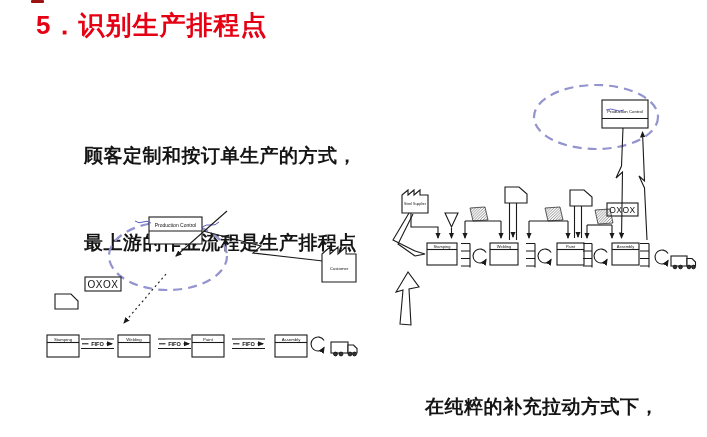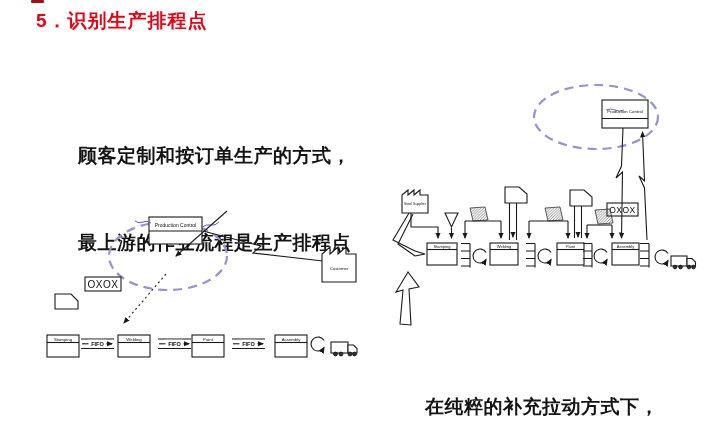--- a/index.html
+++ b/index.html
@@ -6,28 +6,28 @@
   .slide {
     position:relative; width:707px; height:437px; background:#ffffff;
     font-family:"Liberation Sans","DejaVu Sans",sans-serif; overflow:hidden;
   }
   .top-fragment {
     position:absolute; left:31px; top:0; width:13px; height:3px;
     background:#9c1313; border-radius:1px;
   }
   .title {
     position:absolute; left:36px; top:8px;
-    font-size:19px; font-weight:bold; color:#e60014; letter-spacing:1px;
+    font-size:26px; font-weight:bold; color:#e60014; letter-spacing:1px;
     white-space:pre;
   }
   .caption {
     position:absolute; color:#151515; font-size:19px; font-weight:600;
     line-height:29px; letter-spacing:0.5px; white-space:pre;
   }
-  .caption-left  { left:78px;  top:83px; }
+  .caption-left  { left:84px;  top:83px; }
   .caption-right { left:425px; top:334px; }
   svg.diagram { position:absolute; overflow:visible; }
   .diagram-left  { left:40px;  top:190px; width:340px; height:200px; }
   .diagram-right { left:385px; top:80px;  width:322px; height:260px; }
   svg .bx { fill:#ffffff; stroke:#1a1a1a; stroke-width:1.1; }
   svg .ln { fill:none; stroke:#1a1a1a; stroke-width:1.1; }
   svg .ell { fill:none; stroke-width:2.2; stroke-dasharray:9 6; }
   svg text { fill:#111111; font-family:"Liberation Sans","DejaVu Sans",sans-serif; }
 </style>
 </head>

